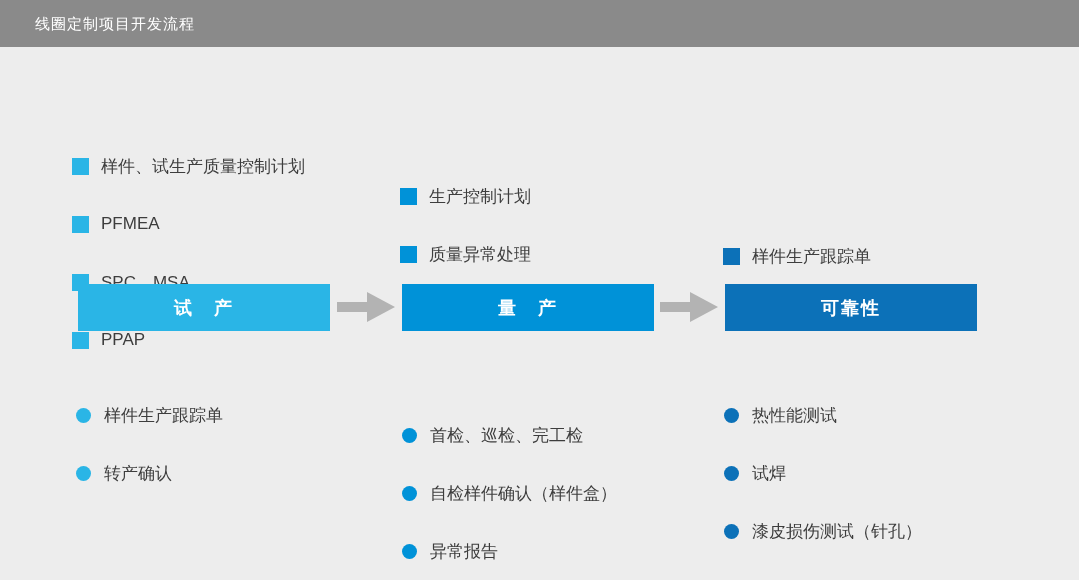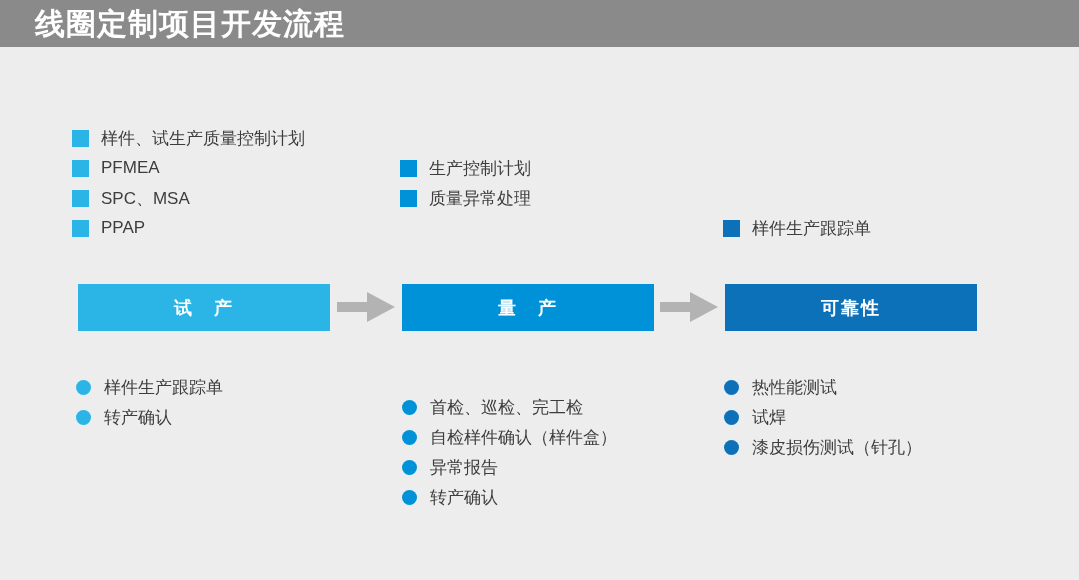--- a/index.html
+++ b/index.html
@@ -19,38 +19,39 @@
     left: 0; top: 0;
     width: 1079px;
     height: 47px;
     background: #8a8a8a;
   }
   .title-text {
     position: absolute;
     left: 35px;
     top: 0;
     line-height: 47px;
-    font-size: 30px;
-    font-weight: bold;
+    font-size: 15px;
+    font-weight: normal;
     color: #ffffff;
     letter-spacing: 1px;
   }
   ul.item-list {
     list-style: none;
     margin: 0;
     padding: 0;
     position: absolute;
   }
   ul.item-list li {
     display: flex;
     align-items: center;
     height: 30px;
     font-size: 17px;
     color: #3d3d3d;
     white-space: nowrap;
+    margin-top: 28px;
   }
   .sq {
     display: inline-block;
     width: 17px;
     height: 17px;
     margin-right: 12px;
     flex: 0 0 17px;
   }
   .dot {
     display: inline-block;

